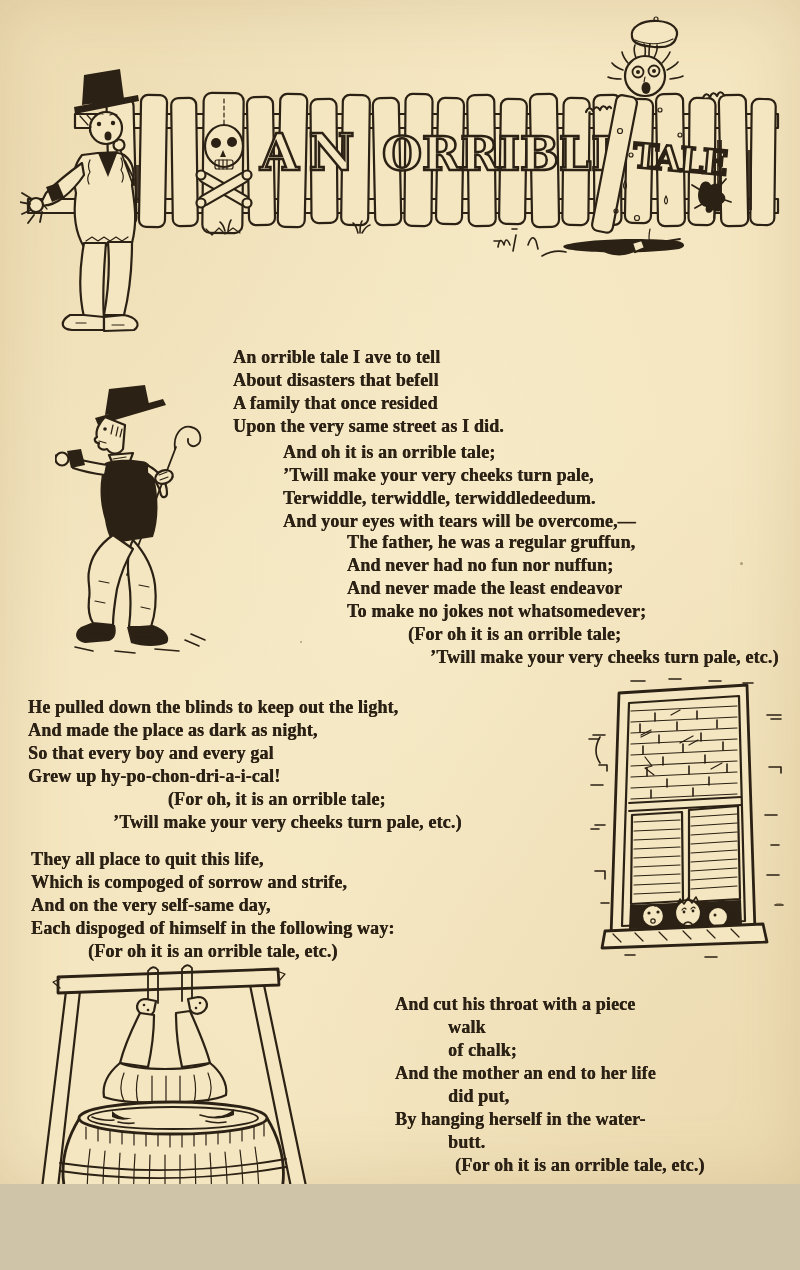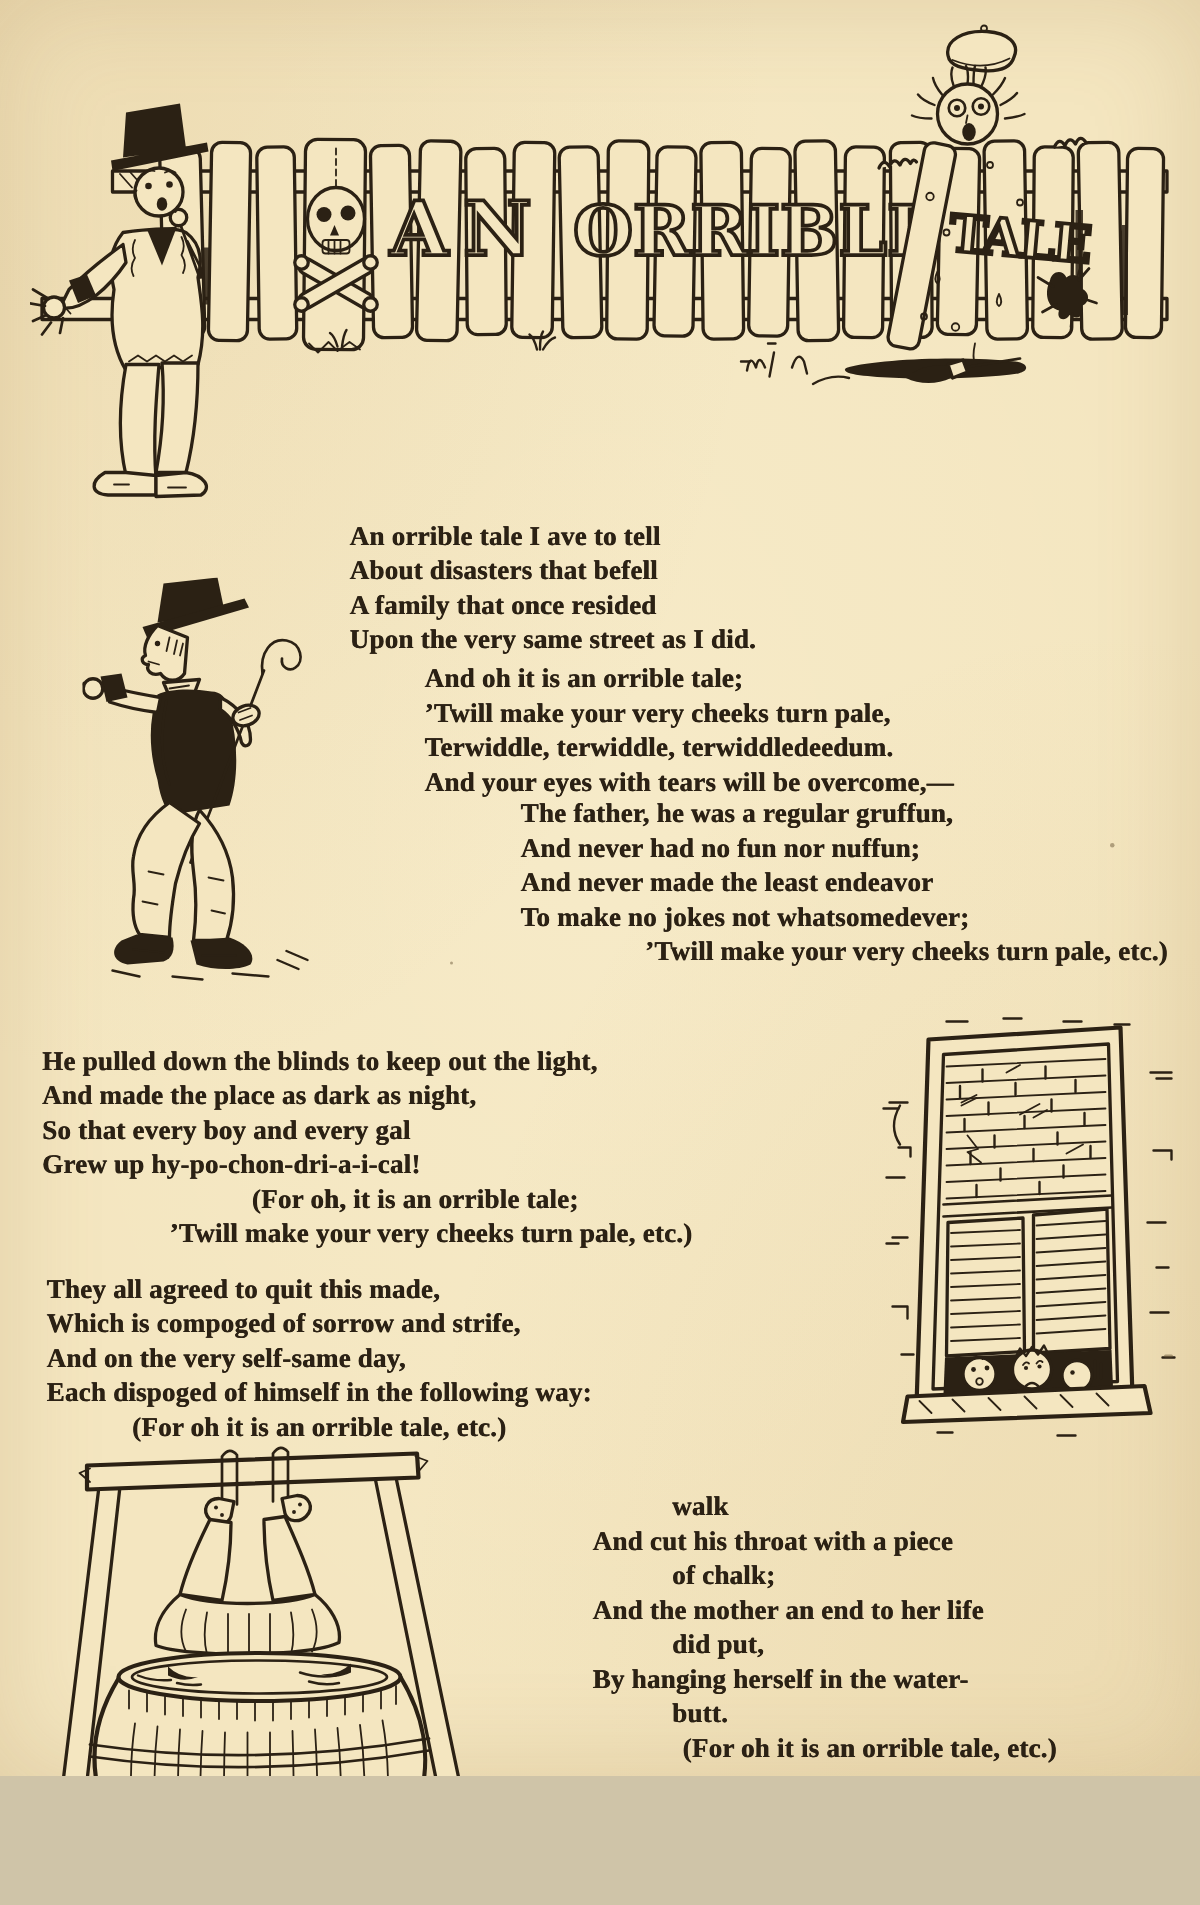--- a/index.html
+++ b/index.html
@@ -318,43 +318,44 @@
     <div class="line">’Twill make your very cheeks turn pale,</div>
     <div class="line">Terwiddle, terwiddle, terwiddledeedum.</div>
     <div class="line">And your eyes with tears will be overcome,—</div>
   </div>
 
   <div class="stanza" id="s3">
     <div class="line">The father, he was a regular gruffun,</div>
     <div class="line">And never had no fun nor nuffun;</div>
     <div class="line">And never made the least endeavor</div>
     <div class="line">To make no jokes not whatsomedever;</div>
+    <div class="line i61">(For oh it is an orrible tale;</div>
     <div class="line i83">’Twill make your very cheeks turn pale, etc.)</div>
   </div>
 
   <div class="stanza" id="s4">
     <div class="line">He pulled down the blinds to keep out the light,</div>
     <div class="line">And made the place as dark as night,</div>
     <div class="line">So that every boy and every gal</div>
     <div class="line">Grew up hy-po-chon-dri-a-i-cal!</div>
     <div class="line i64">(For oh, it is an orrible tale;</div>
     <div class="line i85">’Twill make your very cheeks turn pale, etc.)</div>
   </div>
 
   <div class="stanza" id="s5">
-    <div class="line">They all agreed to quit this made,</div>
+    <div class="line">They all place to quit this life,</div>
     <div class="line">Which is compoged of sorrow and strife,</div>
     <div class="line">And on the very self-same day,</div>
     <div class="line">Each dispoged of himself in the following way:</div>
     <div class="line i57">(For oh it is an orrible tale, etc.)</div>
   </div>
 
   <div class="stanza" id="s6">
+    <div class="line">And cut his throat with a piece</div>
     <div class="line i53">walk</div>
-    <div class="line">And cut his throat with a piece</div>
     <div class="line i53">of chalk;</div>
     <div class="line">And the mother an end to her life</div>
     <div class="line i53">did put,</div>
     <div class="line">By hanging herself in the water-</div>
     <div class="line i53">butt.</div>
     <div class="line i60">(For oh it is an orrible tale, etc.)</div>
   </div>
 
   <div class="speck" style="left:740px;top:562px;width:3px;height:3px"></div>
   <div class="speck" style="left:776px;top:903px;width:6px;height:2px;border-radius:2px"></div>

